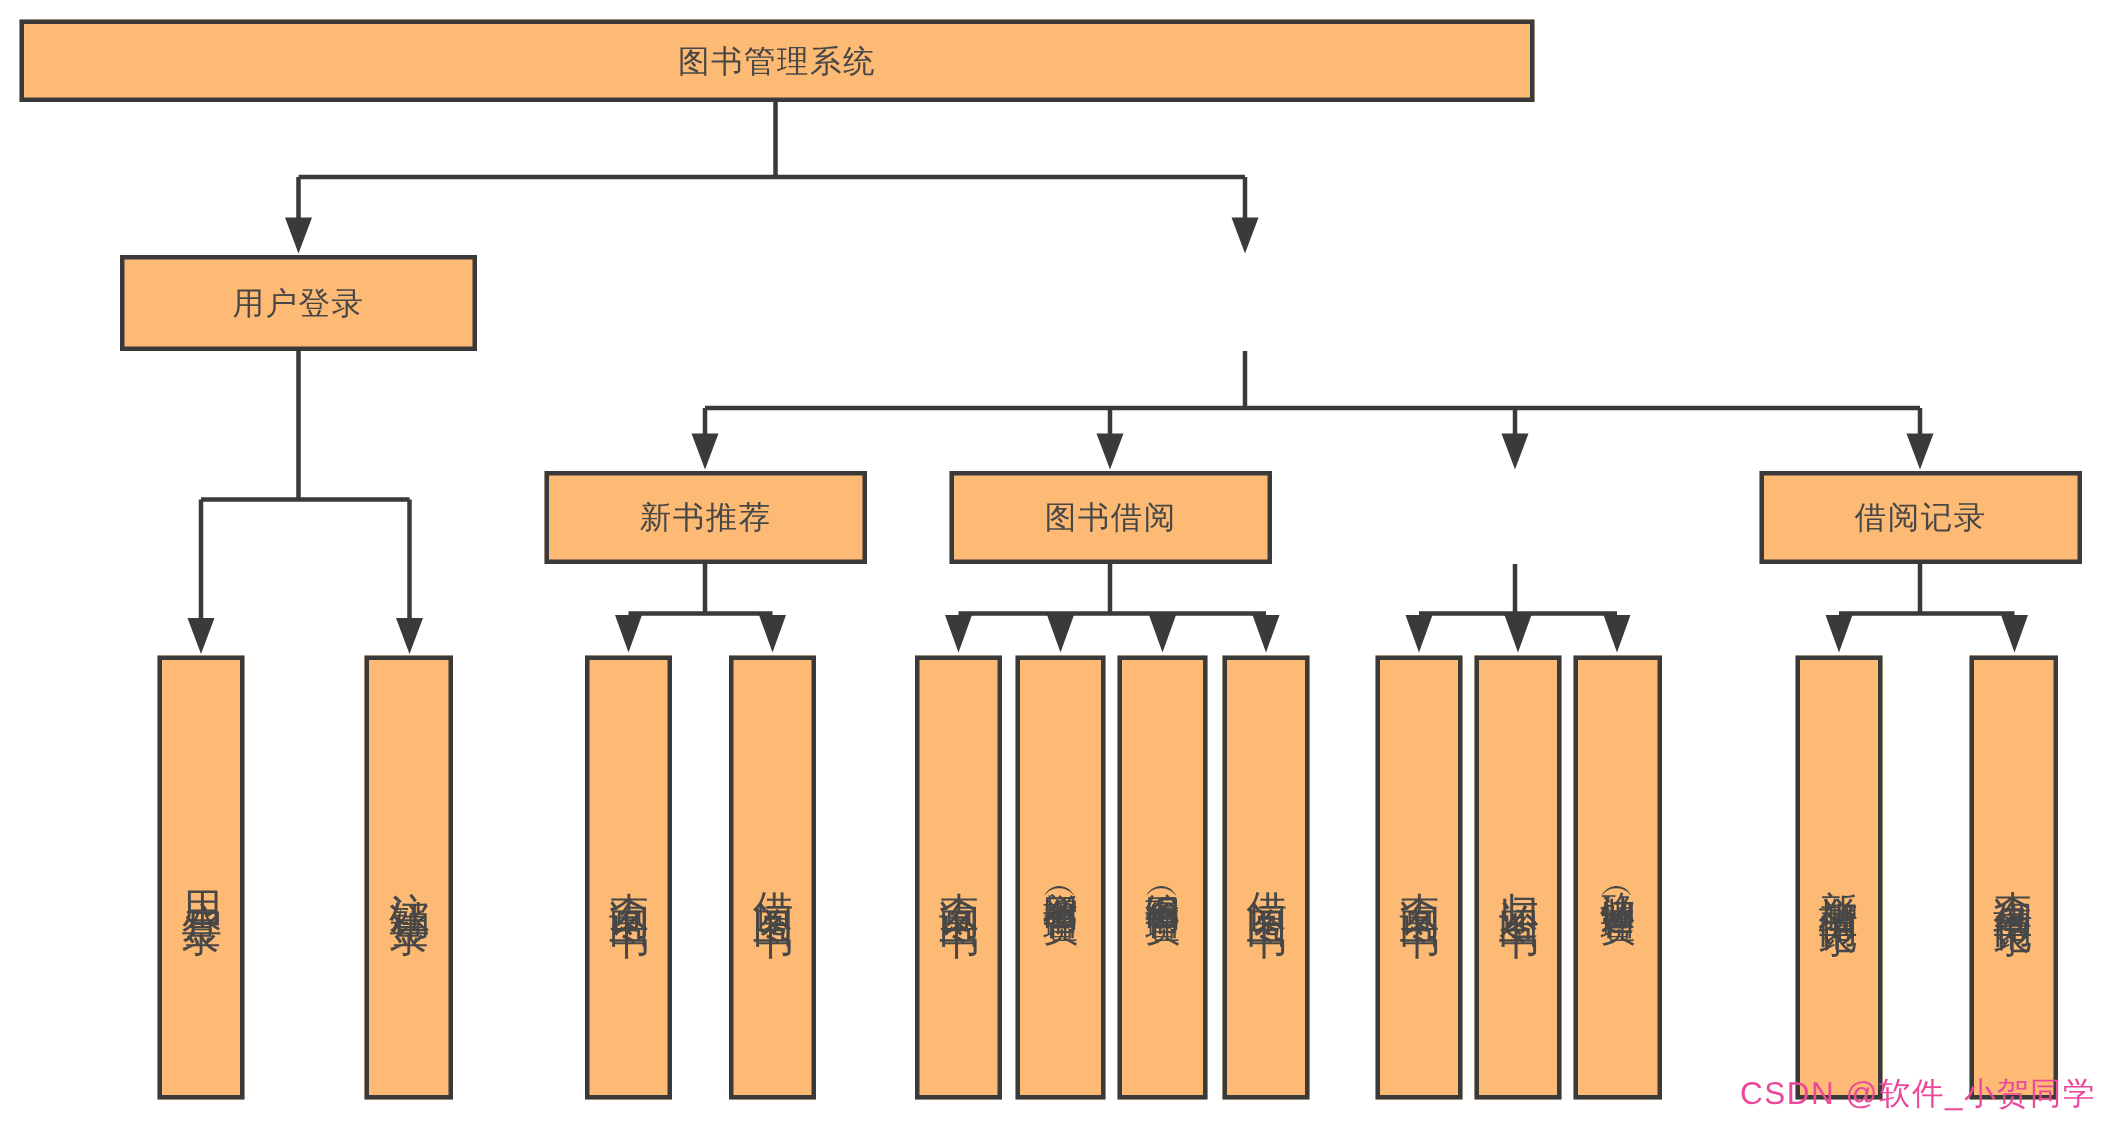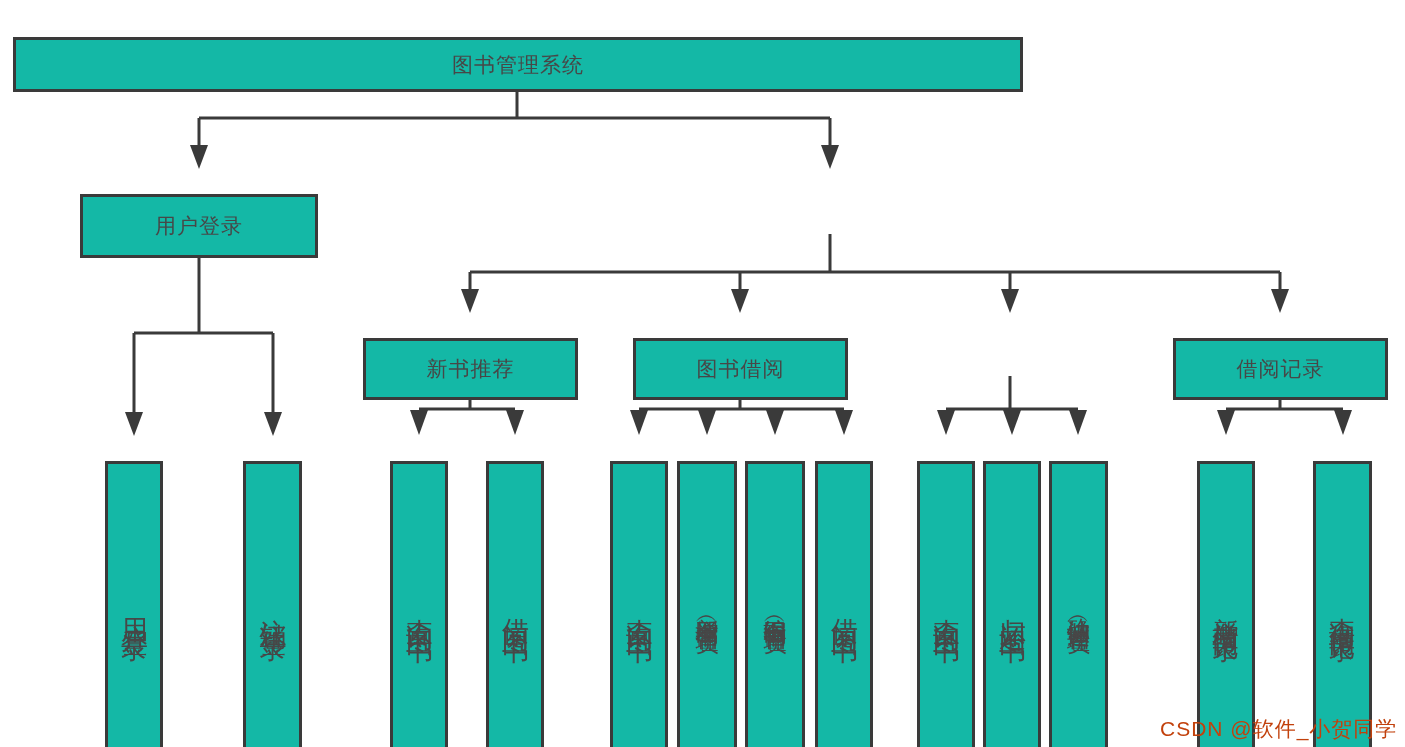--- a/index.html
+++ b/index.html
@@ -16,28 +16,27 @@
 
   .connectors {
     position: absolute;
     left: 0; top: 0;
     width: 1405px; height: 747px;
     pointer-events: none;
   }
 
   .box {
     position: absolute;
-    background: #14b8a6;
+    background: #fdba74;
     border: 3px solid #3a3a3a;
     color: #474747;
     display: flex;
     align-items: center;
     justify-content: center;
     text-align: center;
-    margin-top: 24px;
   }
 
   .h1 { left: 13px; top: 13px; width: 1010px; height: 55px; font-size: 21px; letter-spacing: 1px; }
   .h2, .h3 { font-size: 21px; letter-spacing: 1px; }
 
   .h2.user-login { left: 80px;  top: 170px; width: 238px; height: 64px; }
   .h2.book-mgmt  { left: 711px; top: 170px; width: 237px; height: 64px; }
 
   .h3 { top: 314px; width: 215px; height: 62px; }
   .h3.recommend { left: 363px; }
@@ -69,21 +68,21 @@
   .l10 { left: 983px;  width: 58px; }
   .l11 { left: 1049px; width: 59px; }
   .l12 { left: 1197px; width: 58px; }
   .l13 { left: 1313px; width: 59px; }
 
   .watermark {
     position: absolute;
     left: 1160px;
     top: 715px;
     font-size: 21px;
-    color: #c2410c;
+    color: #ec4899;
     letter-spacing: 1px;
     white-space: nowrap;
   }
 </style>
 </head>
 <body>
 
 <div class="canvas">
 
   <svg class="connectors" viewBox="0 0 1405 747" xmlns="http://www.w3.org/2000/svg">

